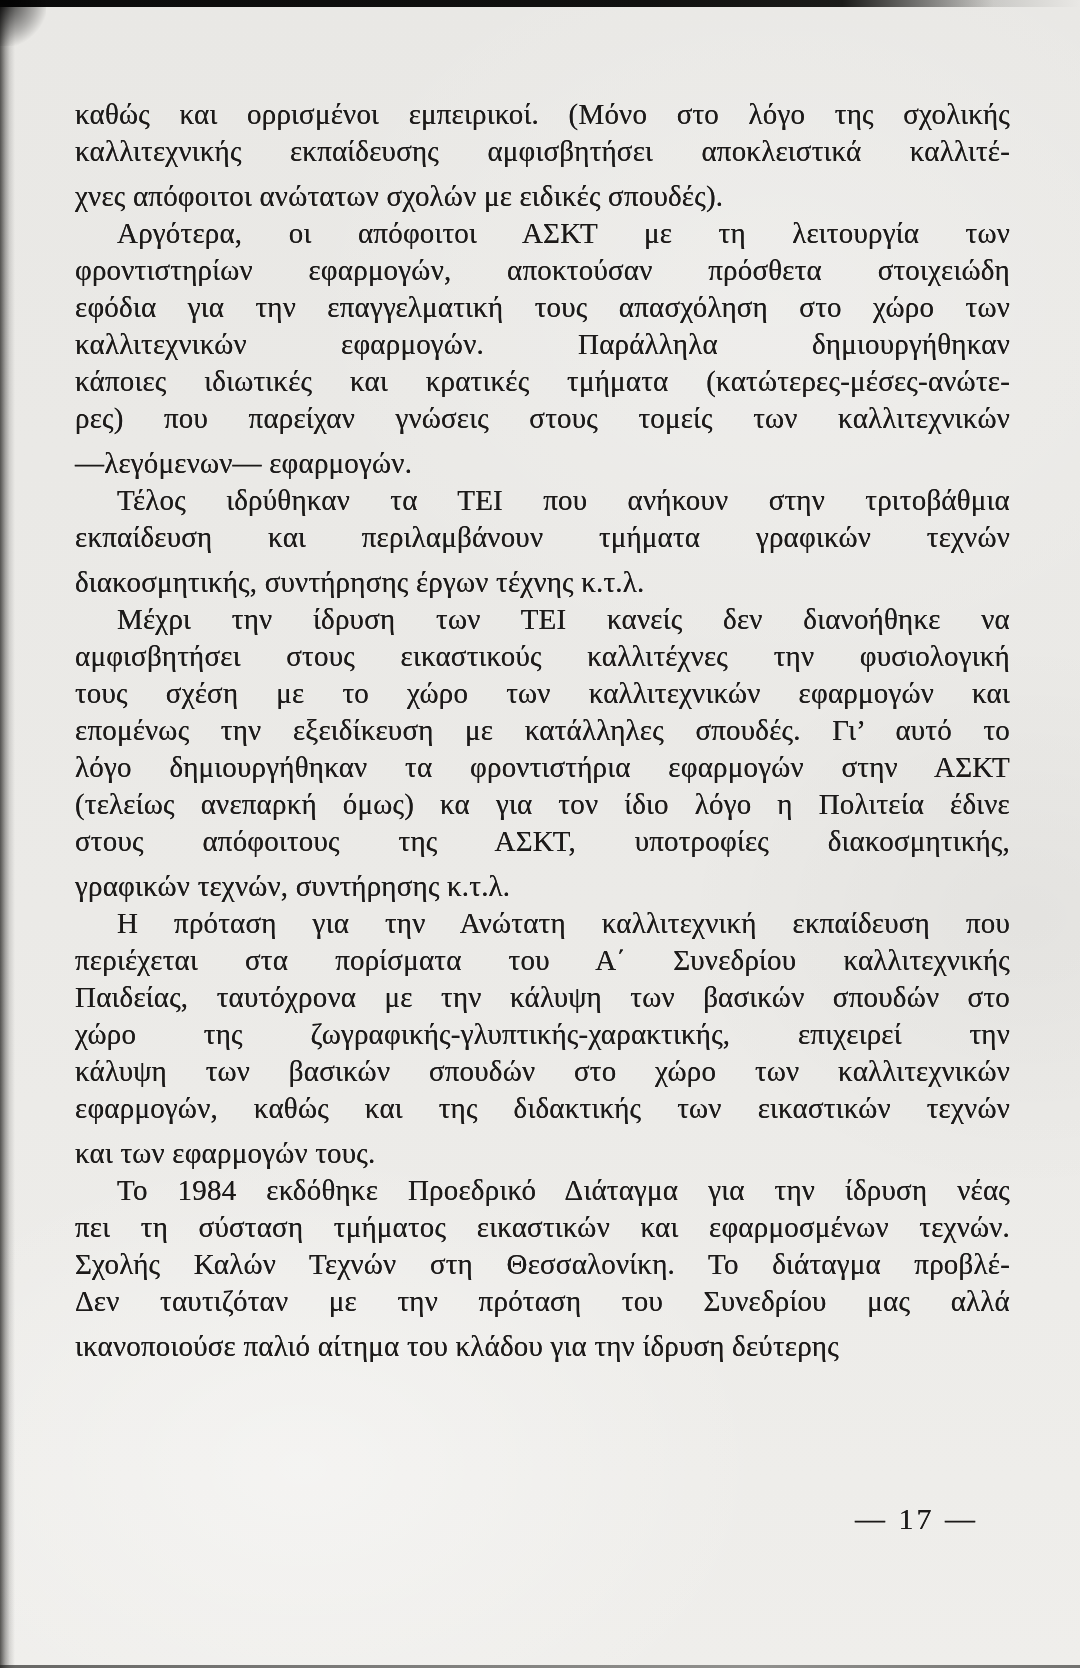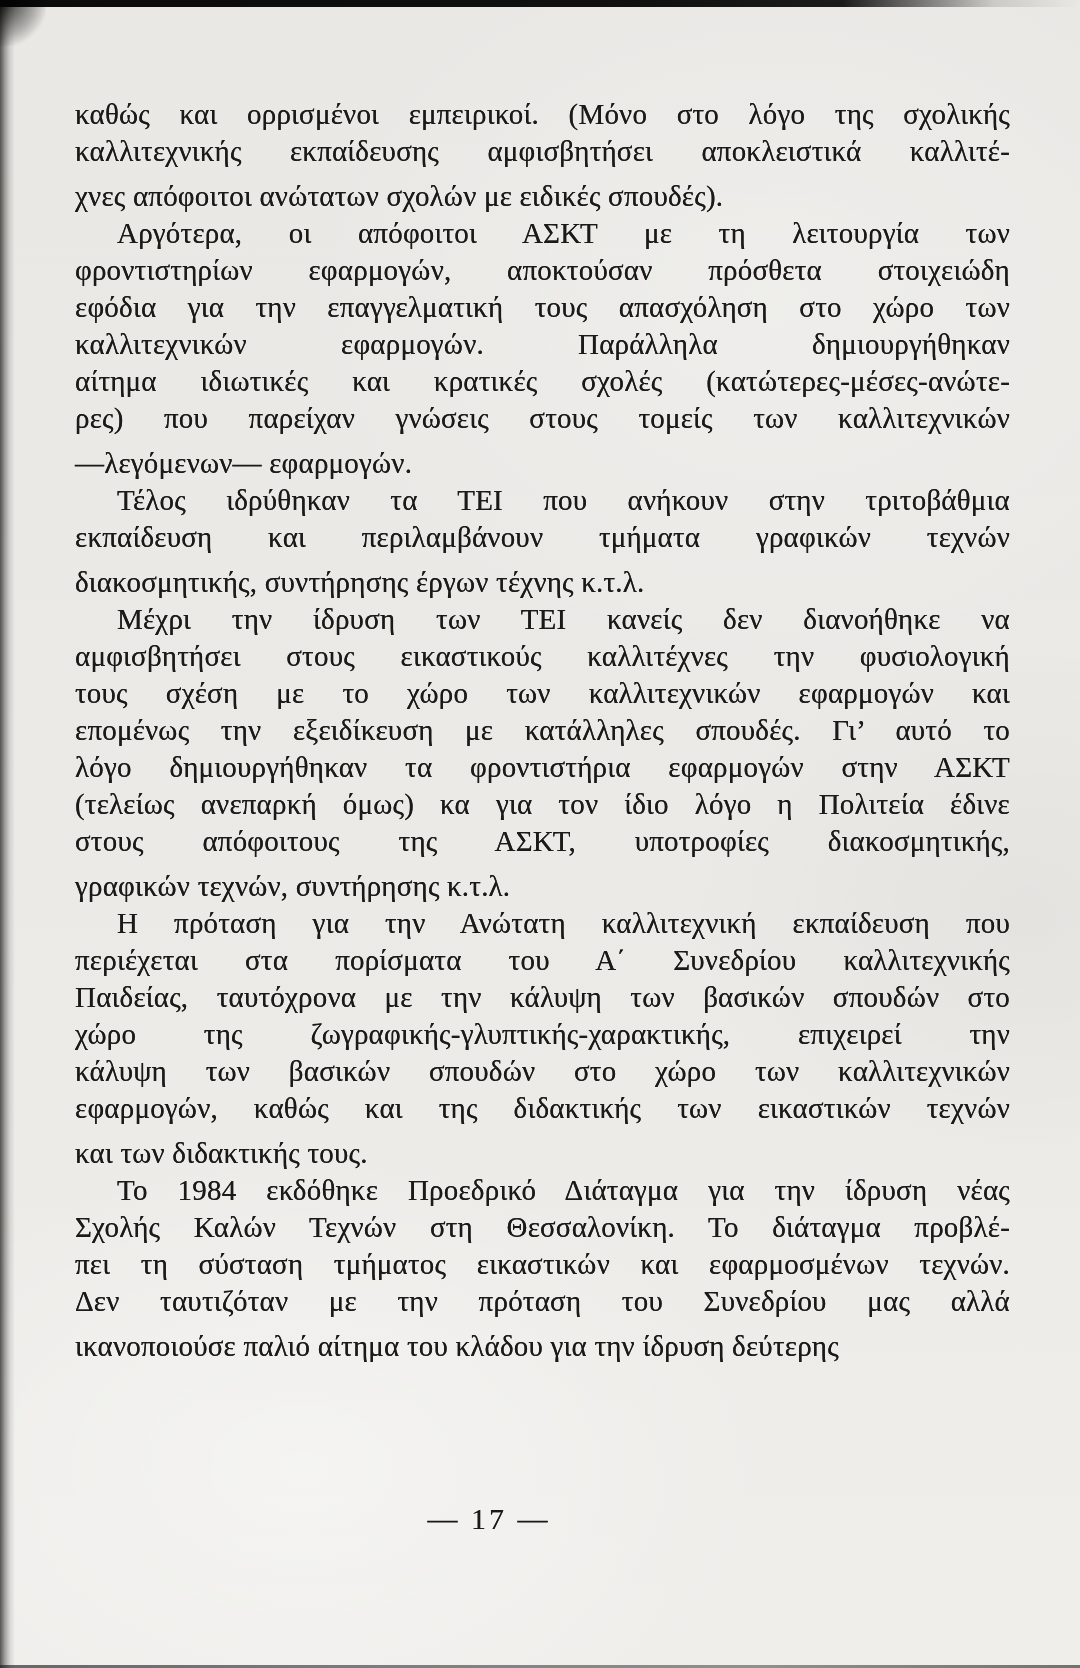--- a/index.html
+++ b/index.html
@@ -41,21 +41,21 @@
     position: absolute; left: 75px; top: 96px; width: 935px;
     font-size: 29px; line-height: 37px; letter-spacing: 0.2px;
     text-shadow: 0 0 0.6px rgba(28,26,25,0.9);
   }
   .para { margin: 0; }
   .line { text-align: justify; text-align-last: justify; }
   .line.last { text-align-last: left; margin-top: 8px; }
   .para.indent .line:first-child { padding-left: 42px; }
   .page-number {
     position: absolute; top: 1502px; left: 0; width: 978px;
-    text-align: center; font-size: 30px; letter-spacing: 3px;
+    text-align: right; font-size: 30px; letter-spacing: 3px;
     text-shadow: 0 0 0.6px rgba(28,26,25,0.9);
   }
 </style>
 </head>
 <body>
 
 <div class="page">
   <div class="edge-top"></div>
   <div class="edge-left"></div>
   <div class="corner-tl"></div>
@@ -65,21 +65,21 @@
       <div class="para">
         <div class="line">καθώς και ορρισμένοι εμπειρικοί. (Μόνο στο λόγο της σχολικής</div>
         <div class="line">καλλιτεχνικής εκπαίδευσης αμφισβητήσει αποκλειστικά καλλιτέ-</div>
         <div class="line last">χνες απόφοιτοι ανώτατων σχολών με ειδικές σπουδές).</div>
       </div>
       <div class="para indent">
         <div class="line">Αργότερα, οι απόφοιτοι ΑΣΚΤ με τη λειτουργία των</div>
         <div class="line">φροντιστηρίων εφαρμογών, αποκτούσαν πρόσθετα στοιχειώδη</div>
         <div class="line">εφόδια για την επαγγελματική τους απασχόληση στο χώρο των</div>
         <div class="line">καλλιτεχνικών εφαρμογών. Παράλληλα δημιουργήθηκαν</div>
-        <div class="line">αίτημα ιδιωτικές και κρατικές σχολές (κατώτερες-μέσες-ανώτε-</div>
+        <div class="line">κάποιες ιδιωτικές και κρατικές τμήματα (κατώτερες-μέσες-ανώτε-</div>
         <div class="line">ρες) που παρείχαν γνώσεις στους τομείς των καλλιτεχνικών</div>
         <div class="line last">—λεγόμενων— εφαρμογών.</div>
       </div>
       <div class="para indent">
         <div class="line">Τέλος ιδρύθηκαν τα ΤΕΙ που ανήκουν στην τριτοβάθμια</div>
         <div class="line">εκπαίδευση και περιλαμβάνουν τμήματα γραφικών τεχνών</div>
         <div class="line last">διακοσμητικής, συντήρησης έργων τέχνης κ.τ.λ.</div>
       </div>
       <div class="para indent">
         <div class="line">Μέχρι την ίδρυση των ΤΕΙ κανείς δεν διανοήθηκε να</div>
@@ -91,25 +91,25 @@
         <div class="line">στους απόφοιτους της ΑΣΚΤ, υποτροφίες διακοσμητικής,</div>
         <div class="line last">γραφικών τεχνών, συντήρησης κ.τ.λ.</div>
       </div>
       <div class="para indent">
         <div class="line">Η πρόταση για την Ανώτατη καλλιτεχνική εκπαίδευση που</div>
         <div class="line">περιέχεται στα πορίσματα του Α΄ Συνεδρίου καλλιτεχνικής</div>
         <div class="line">Παιδείας, ταυτόχρονα με την κάλυψη των βασικών σπουδών στο</div>
         <div class="line">χώρο της ζωγραφικής-γλυπτικής-χαρακτικής, επιχειρεί την</div>
         <div class="line">κάλυψη των βασικών σπουδών στο χώρο των καλλιτεχνικών</div>
         <div class="line">εφαρμογών, καθώς και της διδακτικής των εικαστικών τεχνών</div>
-        <div class="line last">και των διδακτικής τους.</div>
+        <div class="line last">και των εφαρμογών τους.</div>
       </div>
       <div class="para indent">
         <div class="line">Το 1984 εκδόθηκε Προεδρικό Διάταγμα για την ίδρυση νέας</div>
+        <div class="line">πει τη σύσταση τμήματος εικαστικών και εφαρμοσμένων τεχνών.</div>
         <div class="line">Σχολής Καλών Τεχνών στη Θεσσαλονίκη. Το διάταγμα προβλέ-</div>
-        <div class="line">πει τη σύσταση τμήματος εικαστικών και εφαρμοσμένων τεχνών.</div>
         <div class="line">Δεν ταυτιζόταν με την πρόταση του Συνεδρίου μας αλλά</div>
         <div class="line last">ικανοποιούσε παλιό αίτημα του κλάδου για την ίδρυση δεύτερης</div>
       </div>
     </div>
 
   <div class="page-number">— 17 —</div>
 </div>
 
 </body></html>

